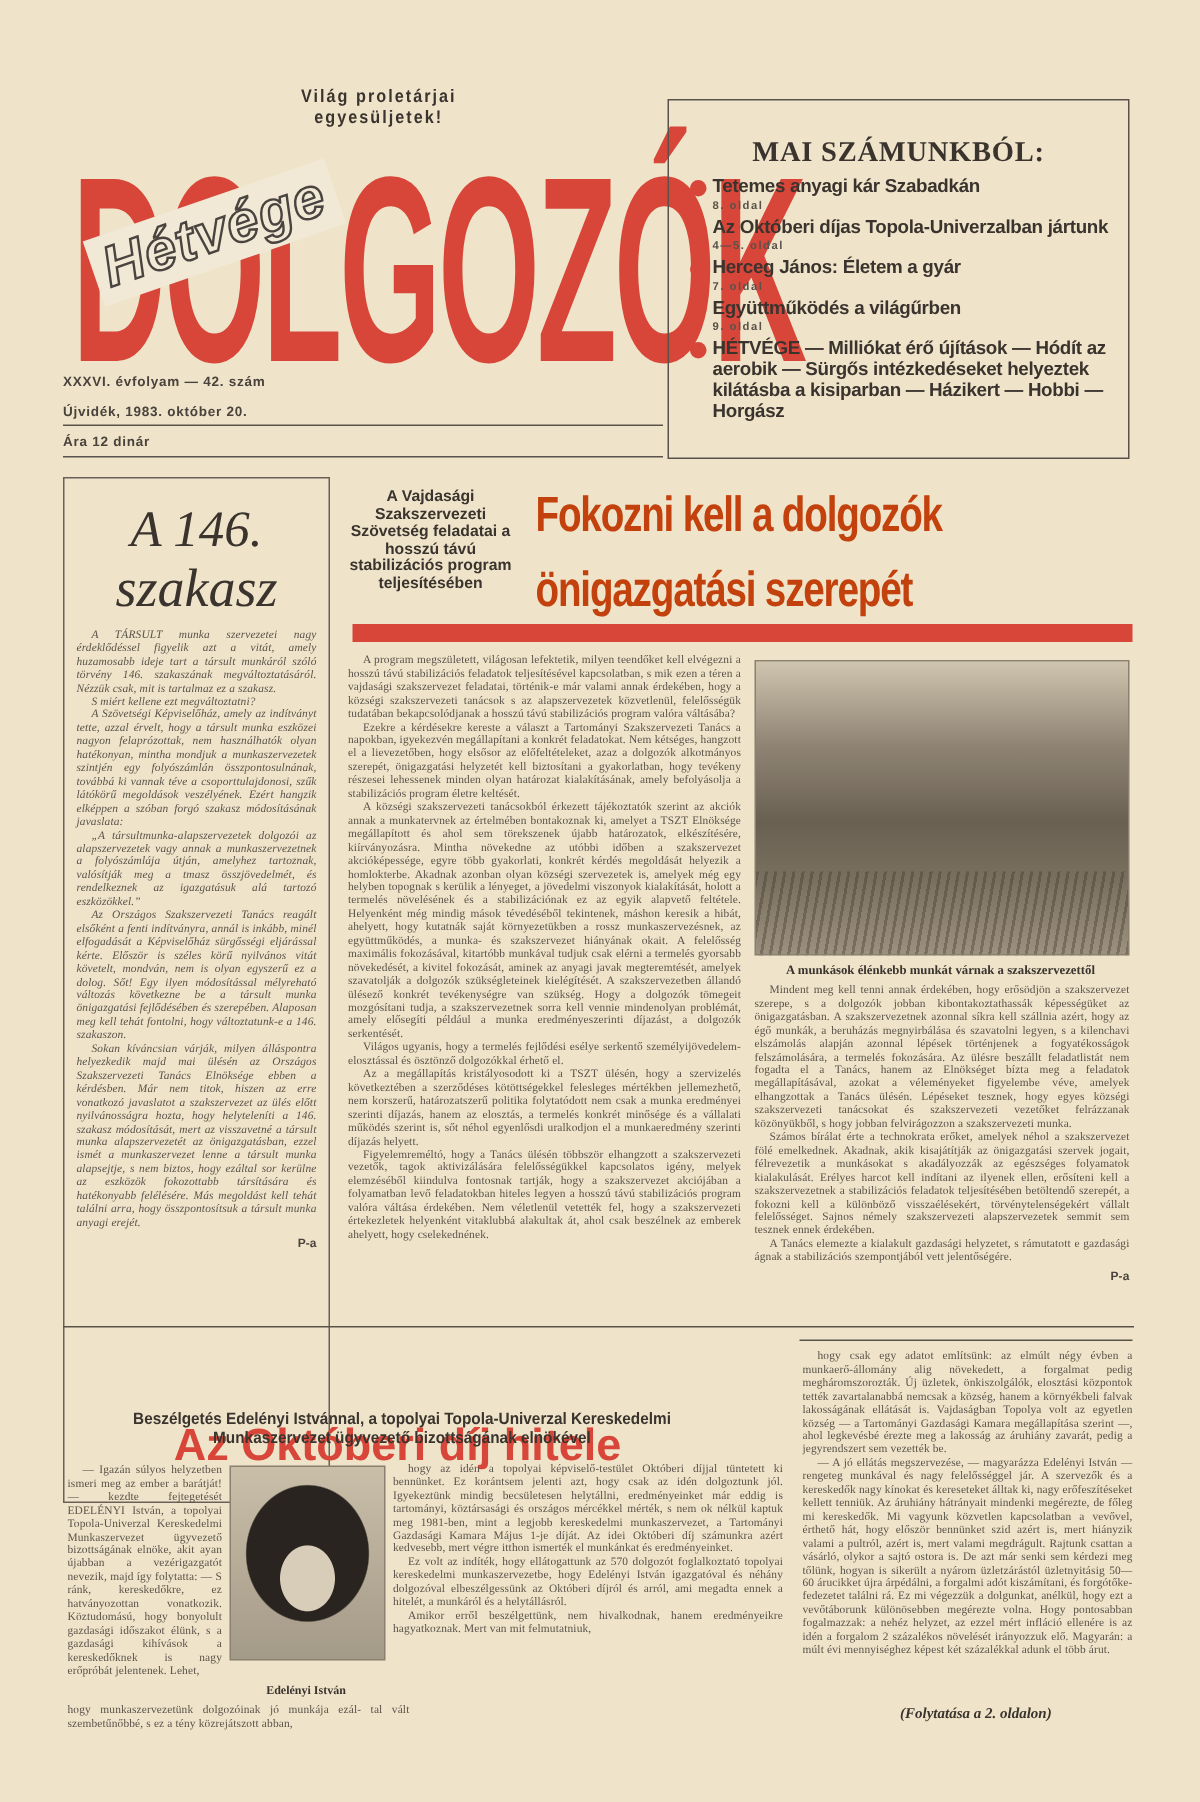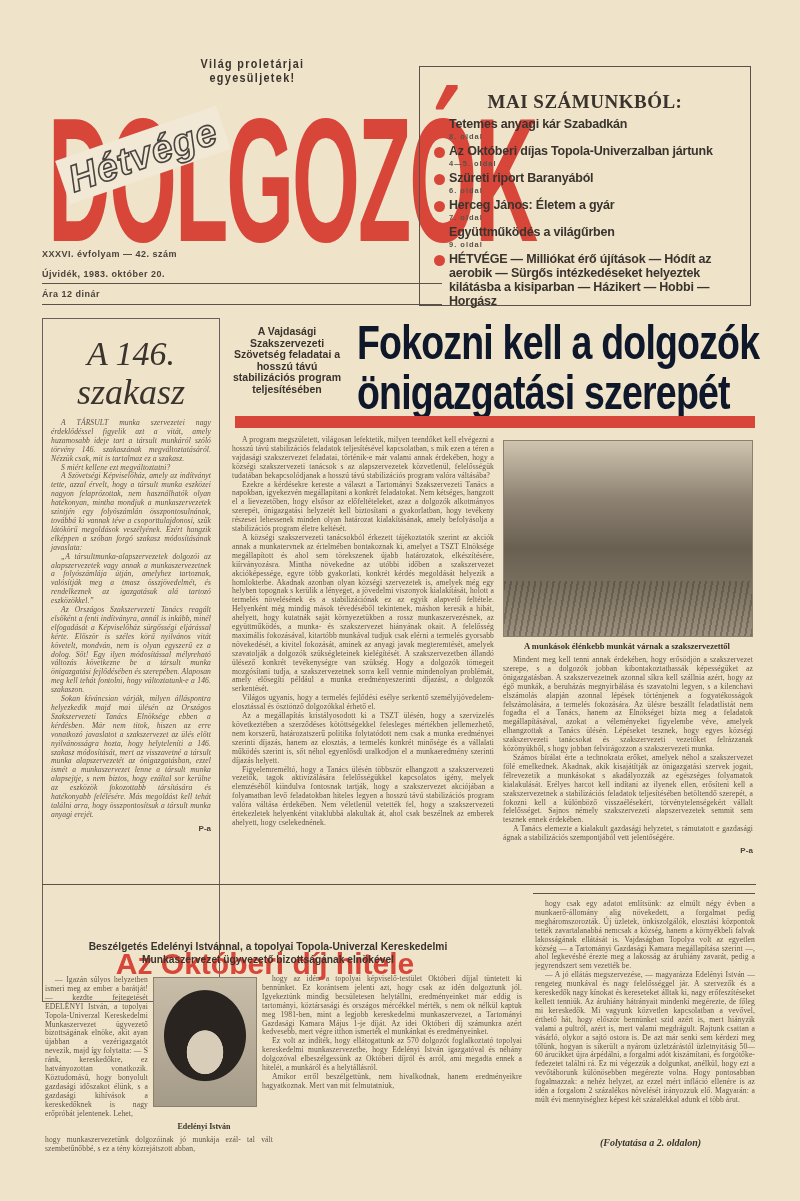--- a/index.html
+++ b/index.html
@@ -38,21 +38,21 @@
     letter-spacing:1px;
   }
   .issue-line {
     left:42px; top:283px; width:400px; height:20px;
     border-top:1px solid #5a524a; border-bottom:1px solid #5a524a;
     font-family:"Liberation Sans", sans-serif; font-weight:bold;
     font-size:9px; color:#4a423c; line-height:20px;
     display:flex; justify-content:flex-end; letter-spacing:0.5px;flex-direction:column;
   }
   .toc-box {
-    left:419px; top:66px; width:332px; height:240px;
+    left:445px; top:66px; width:308px; height:240px;
     border:1.5px solid #5a524a;
     box-sizing:border-box;
   }
   .toc-title {
     position:absolute; top:24px; left:0; width:100%; text-align:center;
     font-family:"Liberation Serif", serif; font-weight:bold; font-size:19px;
     color:#3a332e; letter-spacing:0.5px;
   }
   .toc-list { position:absolute; left:14px; top:50px; width:280px; }
   .toc-item { display:flex; align-items:flex-start; margin-bottom:3px; }
@@ -89,23 +89,22 @@
     font-size:8px; color:#4a423c; margin-top:4px;
   }
   .kicker {
     left:232px; top:326px; width:110px; text-align:center;
     font-family:"Liberation Sans", sans-serif; font-weight:bold;
     font-size:10.5px; line-height:11.5px; color:#3a332e;
   }
   .main-head {
     left:357px; top:318px; width:400px;
     font-family:"Liberation Sans", sans-serif; font-weight:bold;
-    font-size:48px; line-height:50px; color:#0f172a;
+    font-size:33px; line-height:50px; color:#c2410c;
     letter-spacing:-1px;
-    text-align:right;
   }
   .main-head div { transform-origin:left top; transform:scaleX(0.78); white-space:nowrap; }
   .red-bar {
     left:235px; top:416px; width:520px; height:12px; background:#d8463a;
   }
   .col-a { left:232px; top:436px; width:262px; height:440px; overflow:hidden; }
   .photo {
     left:503px; top:440px; width:248px; height:195px;
     background:
       repeating-linear-gradient(100deg, rgba(60,50,40,0.35) 0 2px, transparent 2px 6px) 0 140px/248px 60px no-repeat,
@@ -180,27 +179,20 @@
     <div class="toc-item">
       <span class="toc-dot"></span>
       <div>
           <div class="toc-head">Az Októberi díjas Topola-Univerzalban jártunk</div>
       <div class="toc-page">4—5. oldal</div>
         </div>
     </div>
     <div class="toc-item">
       <span class="toc-dot"></span>
       <div>
-          <div class="toc-head">Szüreti riport Baranyából</div>
-      <div class="toc-page">6. oldal</div>
-        </div>
-    </div>
-    <div class="toc-item">
-      <span class="toc-dot"></span>
-      <div>
           <div class="toc-head">Herceg János: Életem a gyár</div>
       <div class="toc-page">7. oldal</div>
         </div>
     </div>
     <div class="toc-item">
       <span class="toc-dot"></span>
       <div>
           <div class="toc-head">Együttműködés a világűrben</div>
       <div class="toc-page">9. oldal</div>
         </div>

